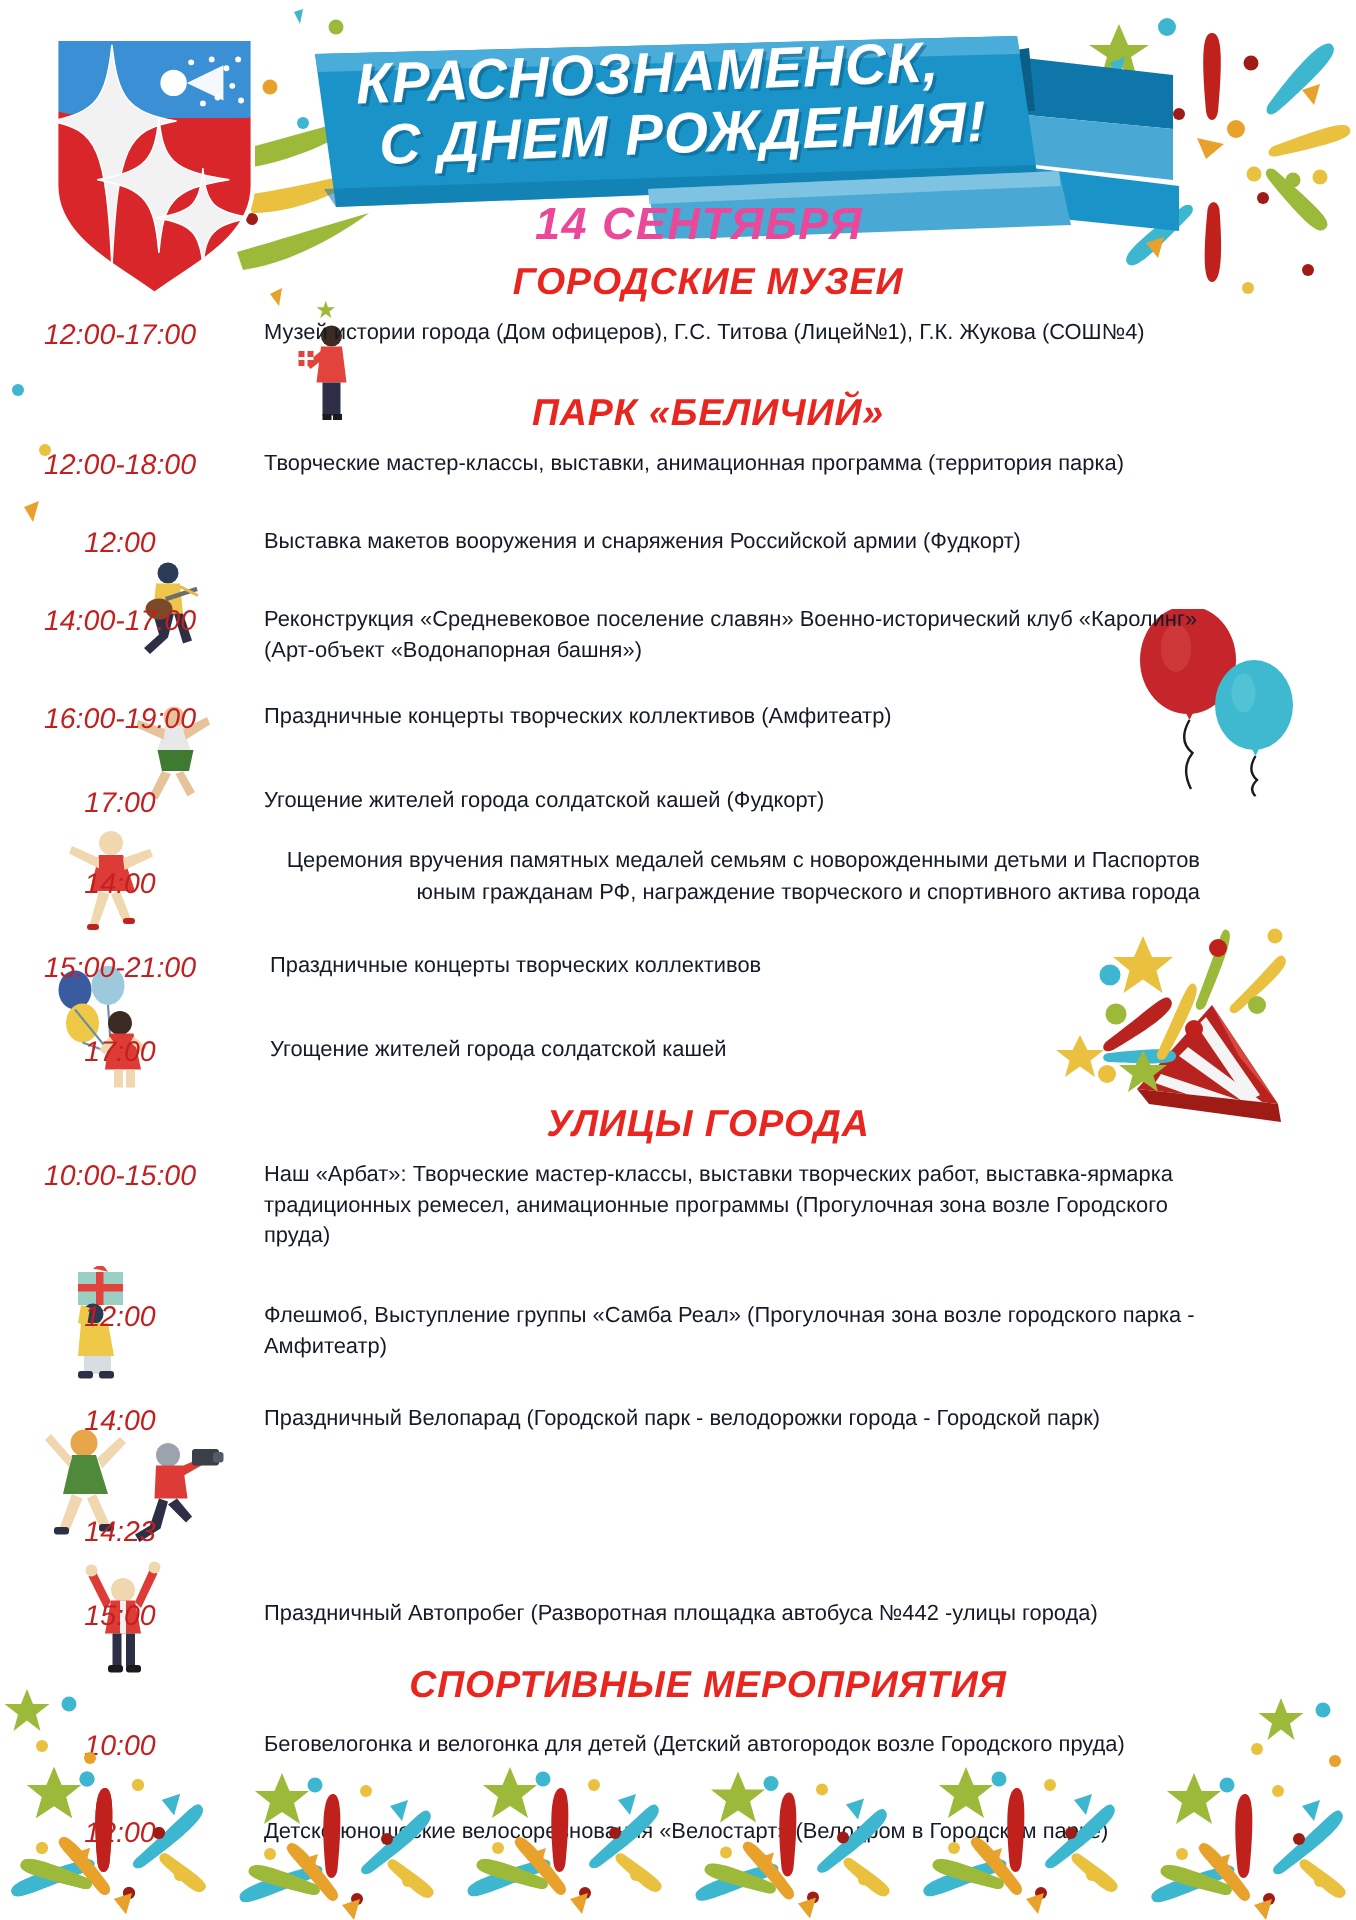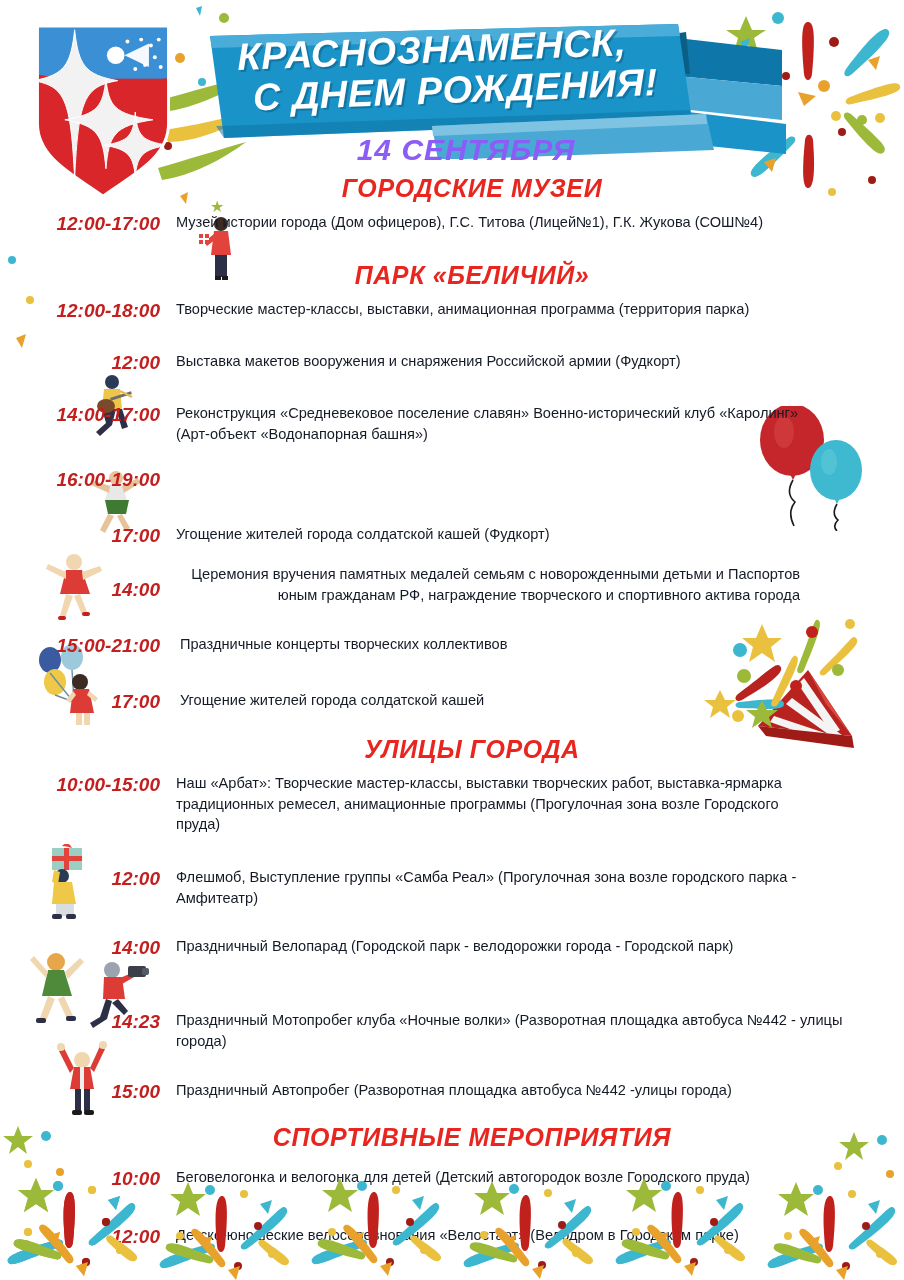--- a/index.html
+++ b/index.html
@@ -23,35 +23,35 @@
     position:absolute; left:52px; top:14px; width:470px;
     color:#ffffff; font-weight:bold; font-style:italic;
     font-size:38px; line-height:1.08; letter-spacing:0.5px;
     text-shadow:2px 2px 0 rgba(7,80,115,.45);
     transform:rotate(-2.2deg);
   }
   .banner-text .l2{ display:block; padding-left:14px; }
 
   .date-line{
     position:absolute; left:186px; top:133px; width:560px;
-    text-align:center; color:#8b5cf6; font-weight:bold; font-style:italic;
+    text-align:center; color:#ec4899; font-weight:bold; font-style:italic;
     font-size:30px; letter-spacing:1px;
   }
 
   
   .schedule{ position:absolute; left:0; top:170px; width:904px; }
   .section-head{
     text-align:center; color:#e8261f; font-weight:bold; font-style:italic;
     font-size:25px; letter-spacing:0.6px; margin:4px 0 6px 0;
     padding-left:40px;
   }
   .row{ display:flex; align-items:flex-start; min-height:34px; padding:3px 0; }
   .time{
-    width:176px; flex:0 0 176px; text-align:right; padding-right:16px;
-    color:#c41f1f; font-weight:bold; font-style:italic; font-size:19px;
+    width:176px; flex:0 0 176px; text-align:center; padding-right:16px;
+    color:#c41f1f; font-weight:normal; font-style:italic; font-size:19px;
     line-height:1.25; white-space:nowrap;
   }
   .desc{
     flex:1 1 auto; padding-right:30px;
     color:#151b26; font-size:14.6px; line-height:1.42;
   }
   .desc.indent{ padding-left:4px; }
 
   
   .person{ position:absolute; }
@@ -315,20 +315,21 @@
     <div class="row" style="margin-top:18px;">
       <div class="time">12:00</div>
       <div class="desc">Выставка макетов вооружения и снаряжения Российской армии (Фудкорт)</div>
     </div>
     <div class="row" style="margin-top:18px;">
       <div class="time">14:00-17:00</div>
       <div class="desc" style="padding-right:90px;">Реконструкция «Средневековое поселение славян» Военно-исторический клуб «Каролинг» (Арт-объект  «Водонапорная башня»)</div>
     </div>
     <div class="row" style="margin-top:18px;">
       <div class="time">16:00-19:00</div>
+      <div class="desc">Праздничные концерты творческих коллективов (Амфитеатр)</div>
     </div>
     <div class="row" style="margin-top:22px;">
       <div class="time">17:00</div>
       <div class="desc">Угощение жителей города солдатской кашей (Фудкорт)</div>
     </div>
 
     <div class="row" style="margin-top:6px;">
       <div class="time" style="padding-top:14px;">14:00</div>
       <div class="desc indent" style="padding-right:104px;text-align:right;">Церемония вручения памятных медалей семьям с новорожденными детьми и Паспортов юным гражданам РФ, награждение творческого и спортивного актива города</div>
     </div>
@@ -349,21 +350,20 @@
     <div class="row" style="margin-top:26px;">
       <div class="time">12:00</div>
       <div class="desc" style="padding-right:78px;">Флешмоб, Выступление группы «Самба Реал» (Прогулочная зона возле городского парка - Амфитеатр)</div>
     </div>
     <div class="row" style="margin-top:22px;">
       <div class="time">14:00</div>
       <div class="desc">Праздничный Велопарад (Городской парк - велодорожки города - Городской парк)</div>
     </div>
     <div class="row" style="margin-top:40px;">
       <div class="time">14:23</div>
-      <div class="desc" style="padding-right:40px;">Праздничный Мотопробег клуба «Ночные волки» (Разворотная площадка автобуса №442 - улицы города)</div>
     </div>
     <div class="row" style="margin-top:22px;">
       <div class="time">15:00</div>
       <div class="desc" style="padding-right:40px;">Праздничный Автопробег (Разворотная площадка автобуса №442 -улицы города)</div>
     </div>
 
     <div class="section-head" style="margin-top:12px;">СПОРТИВНЫЕ МЕРОПРИЯТИЯ</div>
     <div class="row" style="margin-top:12px;">
       <div class="time">10:00</div>
       <div class="desc" style="padding-right:40px;">Беговелогонка и велогонка для детей (Детский  автогородок возле Городского пруда)</div>

